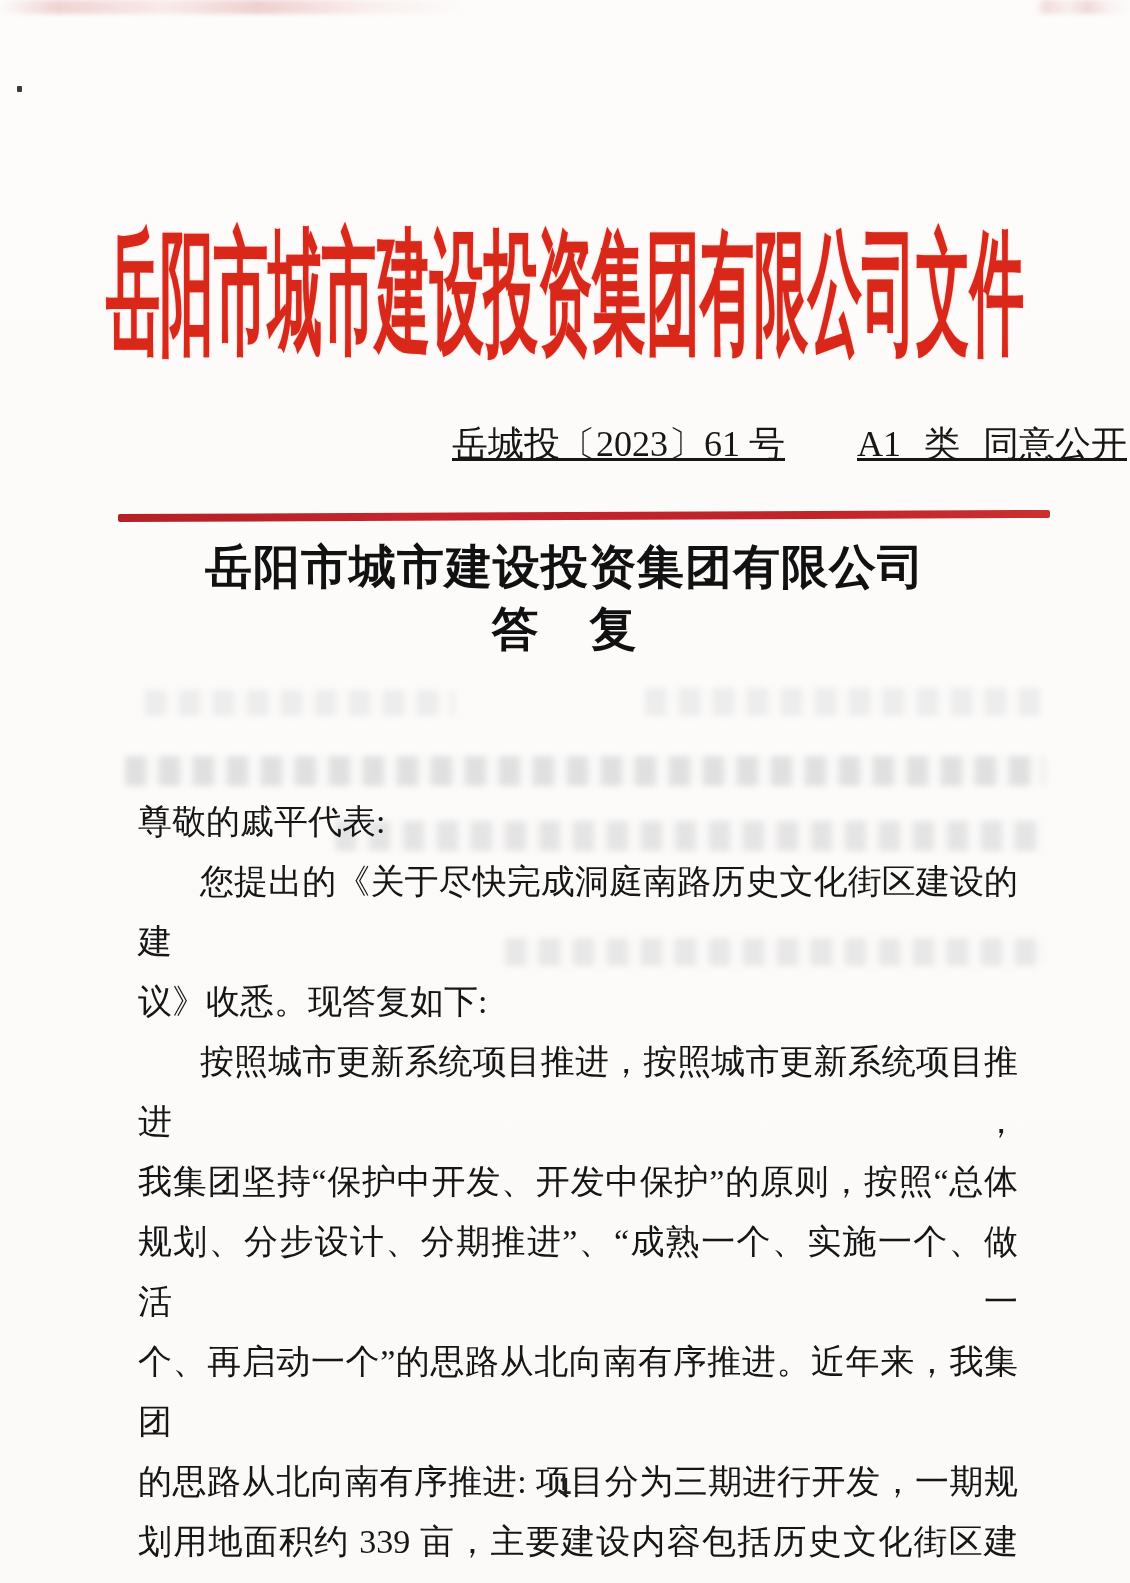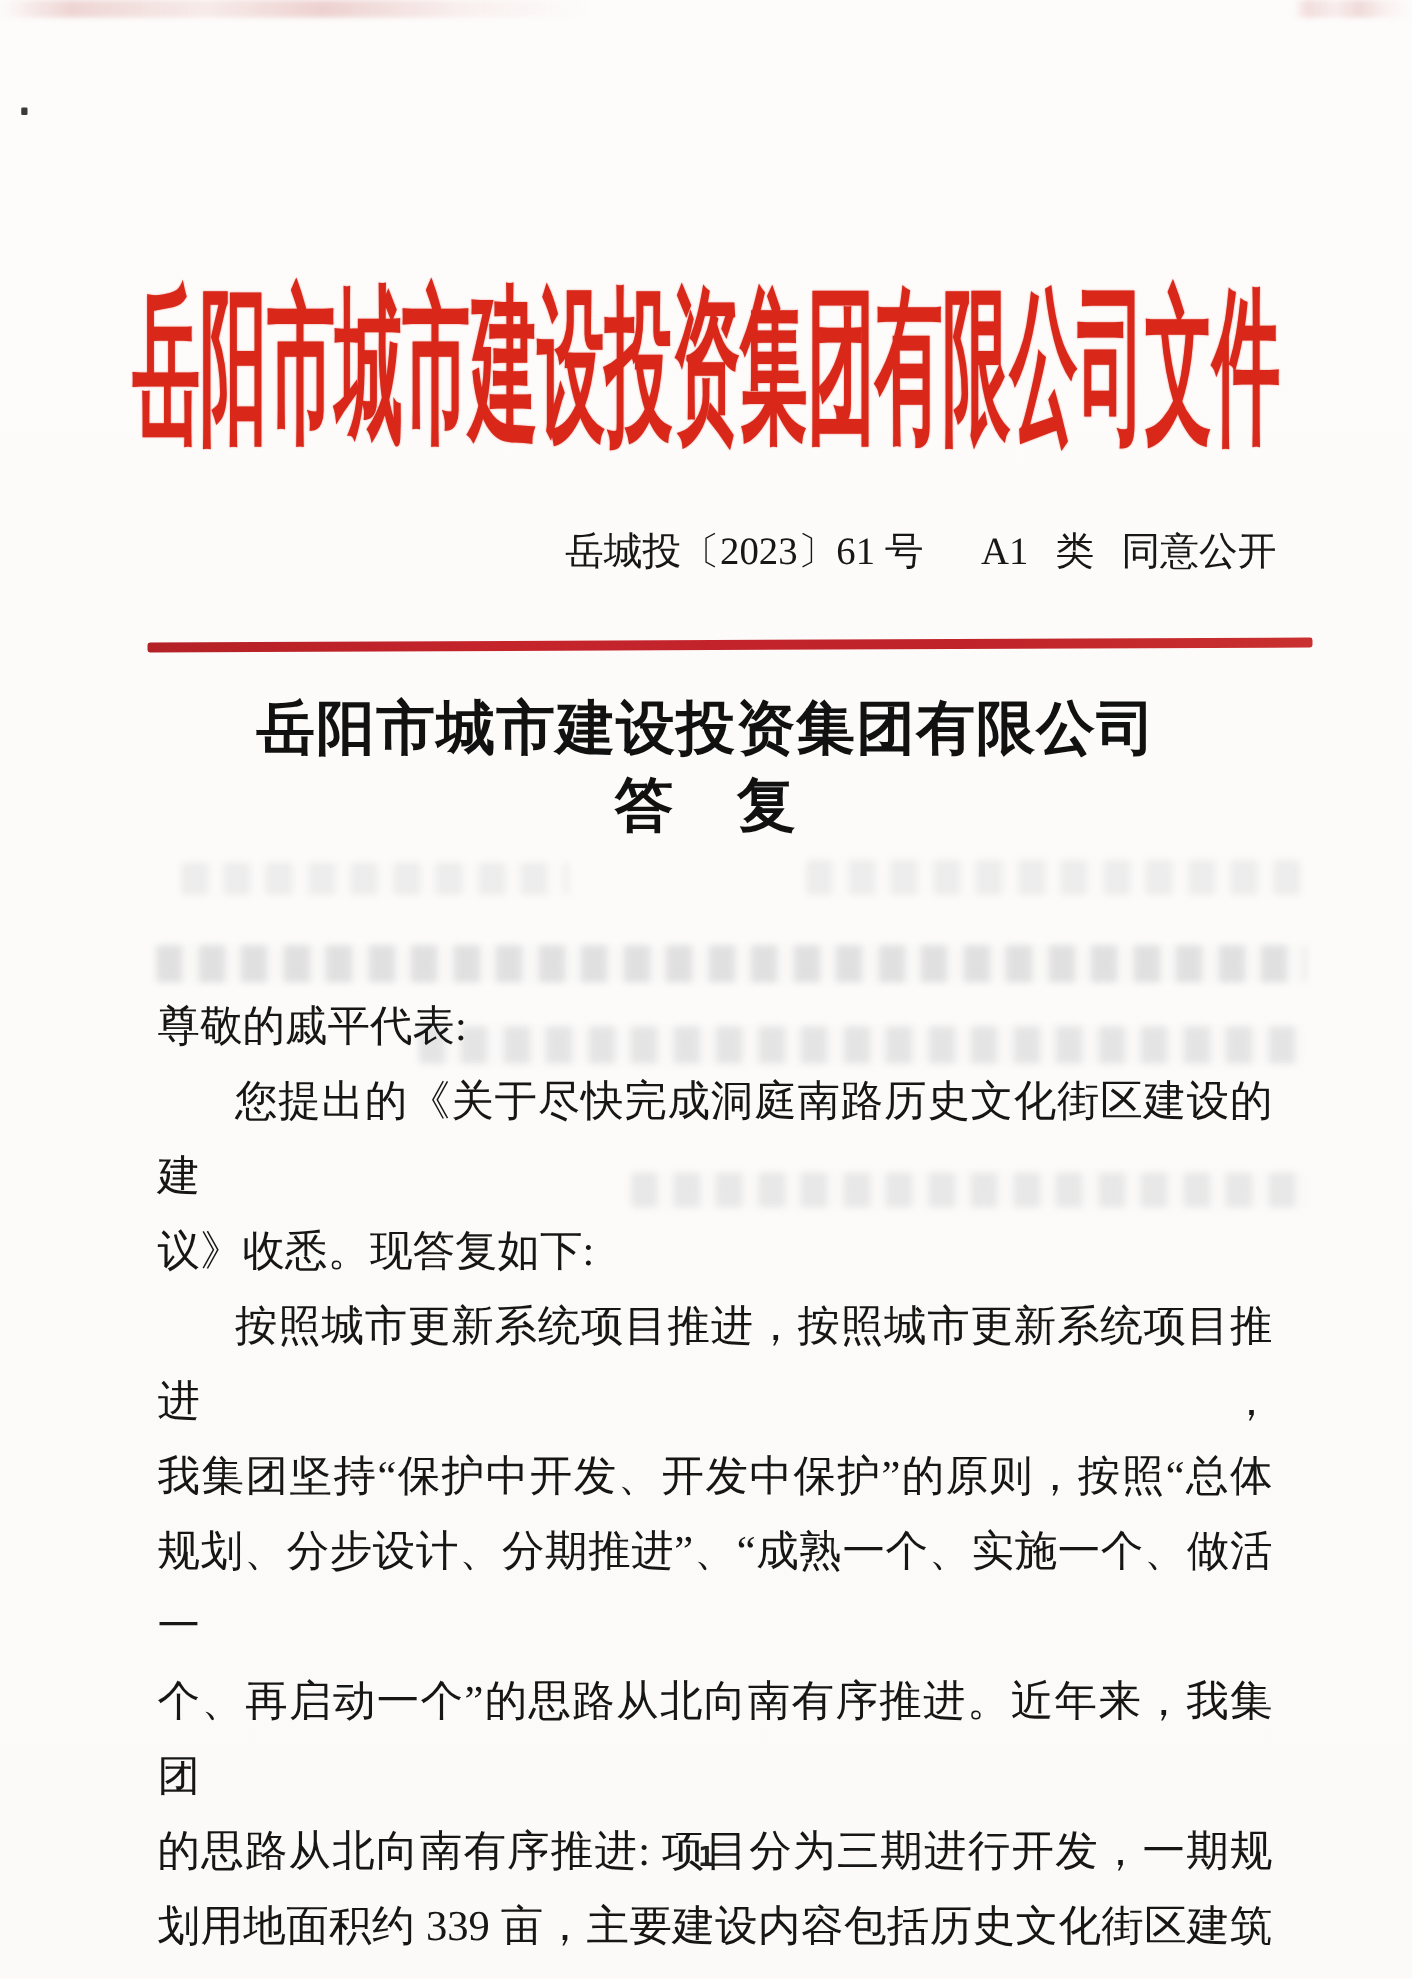--- a/index.html
+++ b/index.html
@@ -76,25 +76,26 @@
     transform-origin: center;
     white-space: nowrap;
     text-shadow: 0 0 1px rgba(217,40,26,0.55);
   }
 
   
   .doc-meta {
     position: absolute;
     top: 420px; left: 452px;
     display: flex;
-    gap: 46px;
-    font-size: 31px;
+    gap: 72px;
+    font-size: 36px;
     color: #171717;
     white-space: nowrap;
     z-index: 2;
+    text-decoration: underline;
   }
   .doc-meta .cls { word-spacing: 14px; }
 
   
   .red-rule {
     position: absolute;
     top: 512px; left: 118px;
     width: 932px; height: 8px;
     background: linear-gradient(90deg, #b32126 0%, #c5242b 30%, #c0232a 70%, #c9302f 100%);
     transform: rotate(-0.25deg);
@@ -107,35 +108,34 @@
     position: absolute;
     top: 536px; left: 65px;
     width: 1000px;
     text-align: center;
     font-size: 47px;
     font-weight: 700;
     line-height: 62px;
     letter-spacing: 1px;
     color: #111;
     z-index: 2;
-    margin-top: 16px;
   }
   .doc-title .reply { word-spacing: 12px; letter-spacing: 2px; }
 
   
   .doc-body {
     position: absolute;
     top: 792px; left: 126px;
     width: 892px;
     font-size: 34px;
     line-height: 60px;
     color: #161616;
     z-index: 2;
   }
-  .doc-body .line { display: block; white-space: nowrap; }
+  .doc-body .line { display: block; white-space: nowrap; margin-left: 12px; }
   .doc-body .line.fill {
     white-space: normal;
     text-align: justify;
     text-align-last: justify;
   }
   .doc-body .line.indent { text-indent: 62px; }
 
   
   .page-number {
     position: absolute;

